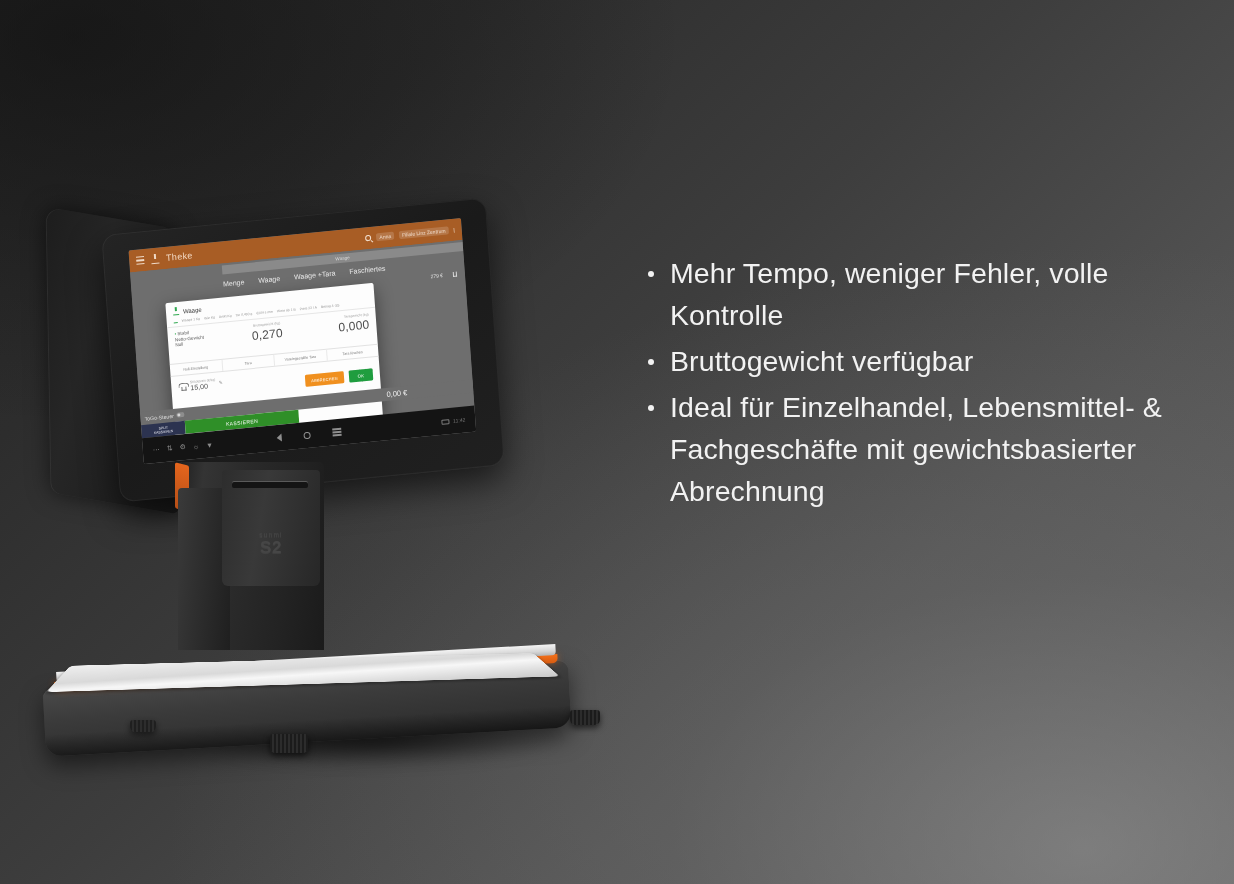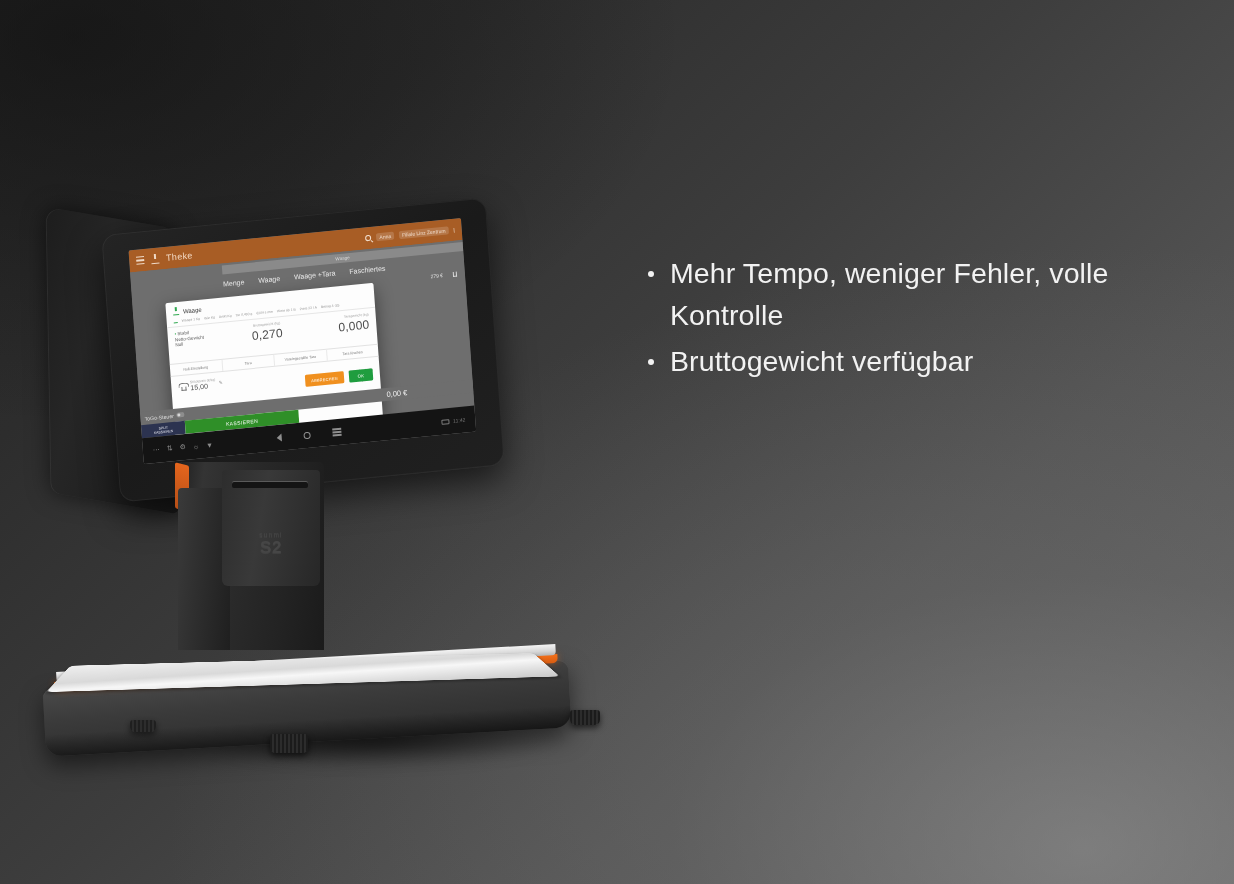--- a/index.html
+++ b/index.html
@@ -490,15 +490,16 @@
     <div class="platter-edge"></div>
     <div class="platter"></div>
     <div class="foot f1"></div>
     <div class="foot f2"></div>
     <div class="foot f3"></div>
   </div>
 
   <ul class="bullets">
     <li>Mehr Tempo, weniger Fehler, volle Kontrolle</li>
     <li>Bruttogewicht verfügbar</li>
+    <li>Ideal für Einzelhandel, Lebensmittel- &amp; Fachgeschäfte mit gewichtsbasierter Abrechnung</li>
   </ul>
 
 </div>
 
 </body></html>

